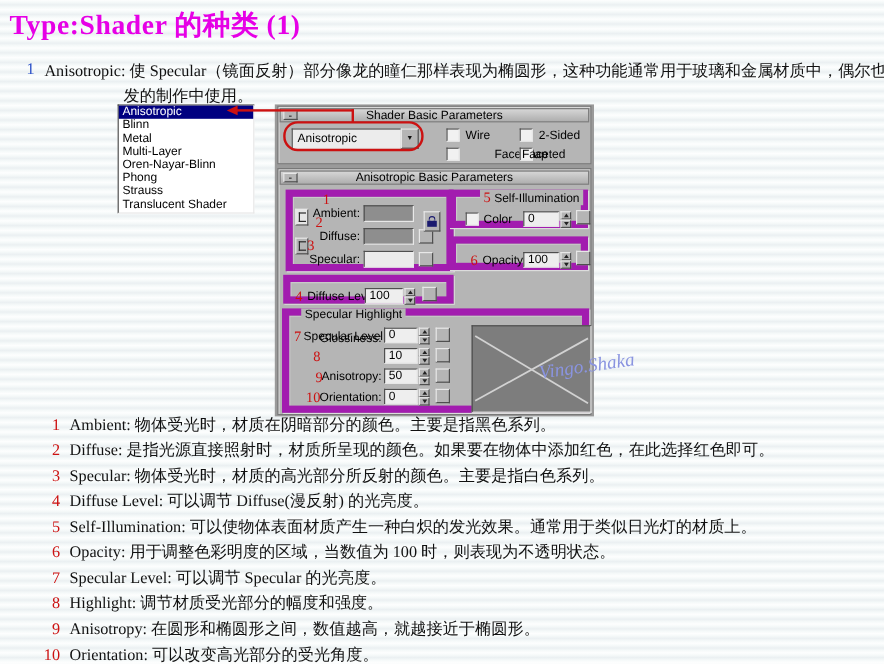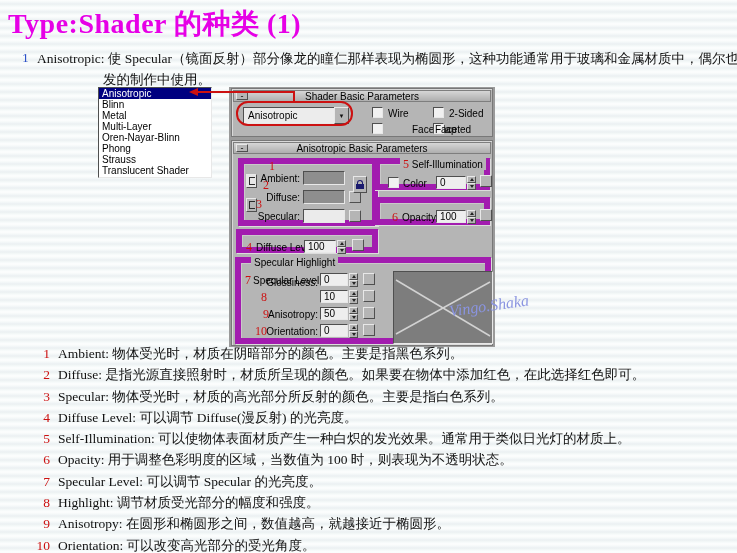--- a/index.html
+++ b/index.html
@@ -10,21 +10,21 @@
     font-family: "Liberation Serif", "DejaVu Serif", serif;
     background: repeating-linear-gradient(180deg,
       #fdfefe 0px, #f5f9f9 2px, #ebf0f2 4px, #f5f9f9 6px, #fdfefe 8px);
     color: #111;
   }
   .abs { position: absolute; }
 
   
   .page-title {
     left: 8px; top: 5px;
-    font-size: 28px; font-weight: 600; letter-spacing: .5px;
+    font-size: 23px; font-weight: 600; letter-spacing: .5px;
     color: var(--magenta, #e600e6);
     white-space: nowrap;
     text-align: right;
   }
   .intro-num { left: 22px; top: 50px; font-size: 13.5px; color: var(--blue, #2b50c8); }
   .intro-l1  { left: 37px; top: 50px; font-size: 13.5px; white-space: nowrap; }
   .intro-l2  { left: 103px; top: 71px; font-size: 13.5px; white-space: nowrap; }
 
   .desc { left: 30px; top: 345px; }
   .desc-item { display: flex; height: 21.3px; font-size: 13.5px; align-items: flex-start; line-height: 17px; }

